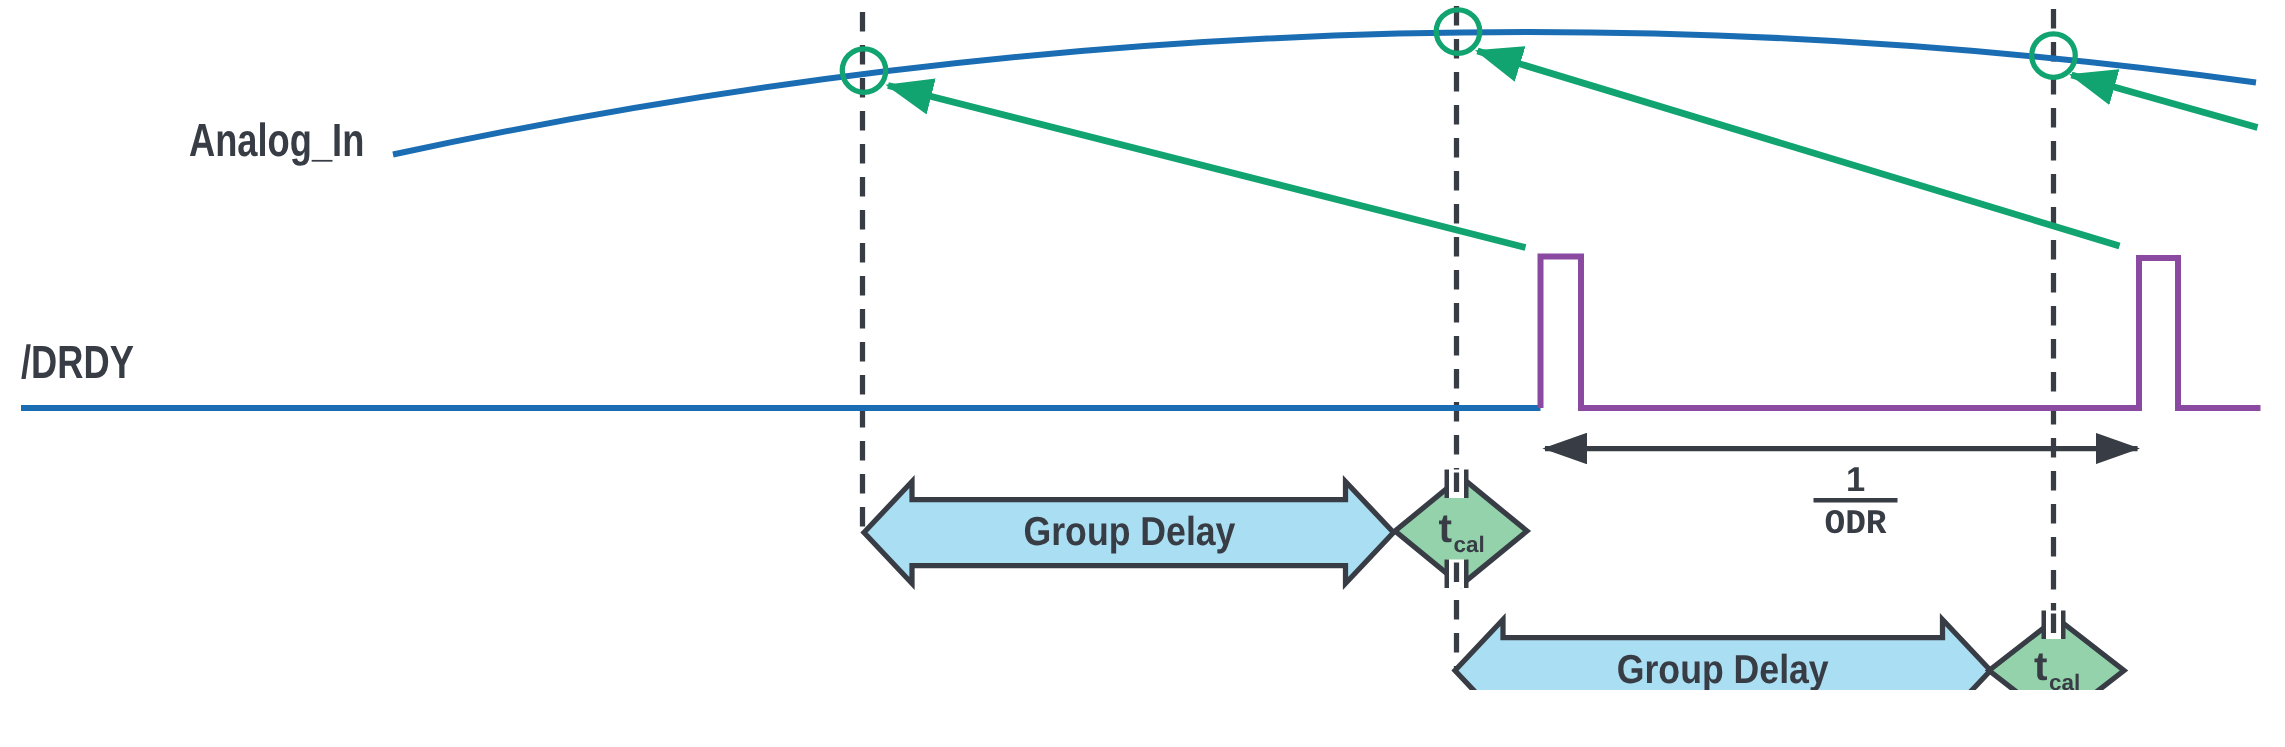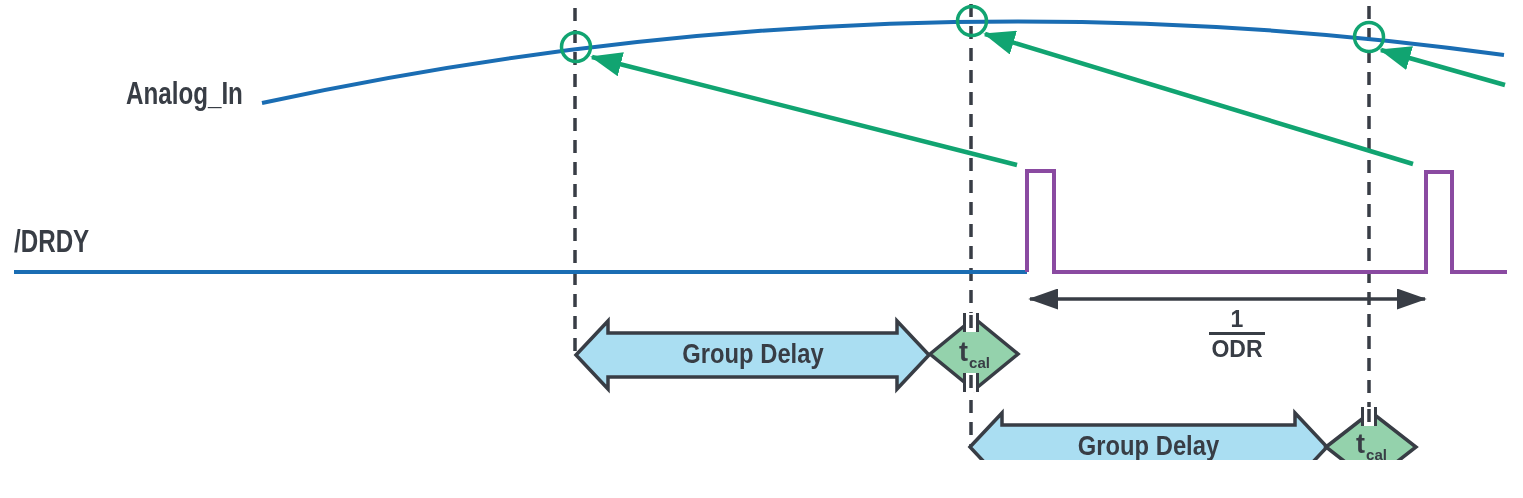--- a/index.html
+++ b/index.html
@@ -34,21 +34,21 @@
   .cond-c{transform:scaleX(0.88); transform-origin:50% 50%;}
   .lbl-analog{left:126px; top:78px;  font-size:31px; line-height:31px;}
   .lbl-drdy  {left:14px;  top:226px; font-size:31px; line-height:31px;}
   .lbl-gd1{left:577px;  top:341px; width:352px; font-size:27px; line-height:27px; text-align:center;}
   .lbl-gd2{left:970px;  top:433px; width:357px; font-size:27px; line-height:27px; text-align:center;}
   .lbl-tcal1{left:934px;  top:339px; width:80px; text-align:center; font-size:27px; line-height:27px;}
   .lbl-tcal2{left:1331px; top:431px; width:80px; text-align:center; font-size:27px; line-height:27px;}
   .tcal-sub{font-size:15px; position:relative; top:7px; left:1px;text-align:right;}
   .lbl-odr{left:1209px; top:306px; width:56px; text-align:center;}
   .odr-num{font-size:23px; line-height:26px; font-weight:bold;}
-  .odr-den{font-size:23px; line-height:24px; font-weight:bold; border-top:3px solid var(--c-dark); padding-top:2px;}
+  .odr-den{font-size:23px; line-height:24px; font-weight:bold; border-top:3px solid var(--c-dark); padding-top:2px;font-family:Liberation Mono, monospace;}
   .lbl-watermark{
     position:absolute; left:1334px; top:468px; z-index:6;
     font-size:20px; font-weight:normal; color:var(--c-watermark); opacity:0.95;
     letter-spacing:0.5px; white-space:nowrap;
   }
 </style>
 </head>
 <body>
 
 <div class="stage">

